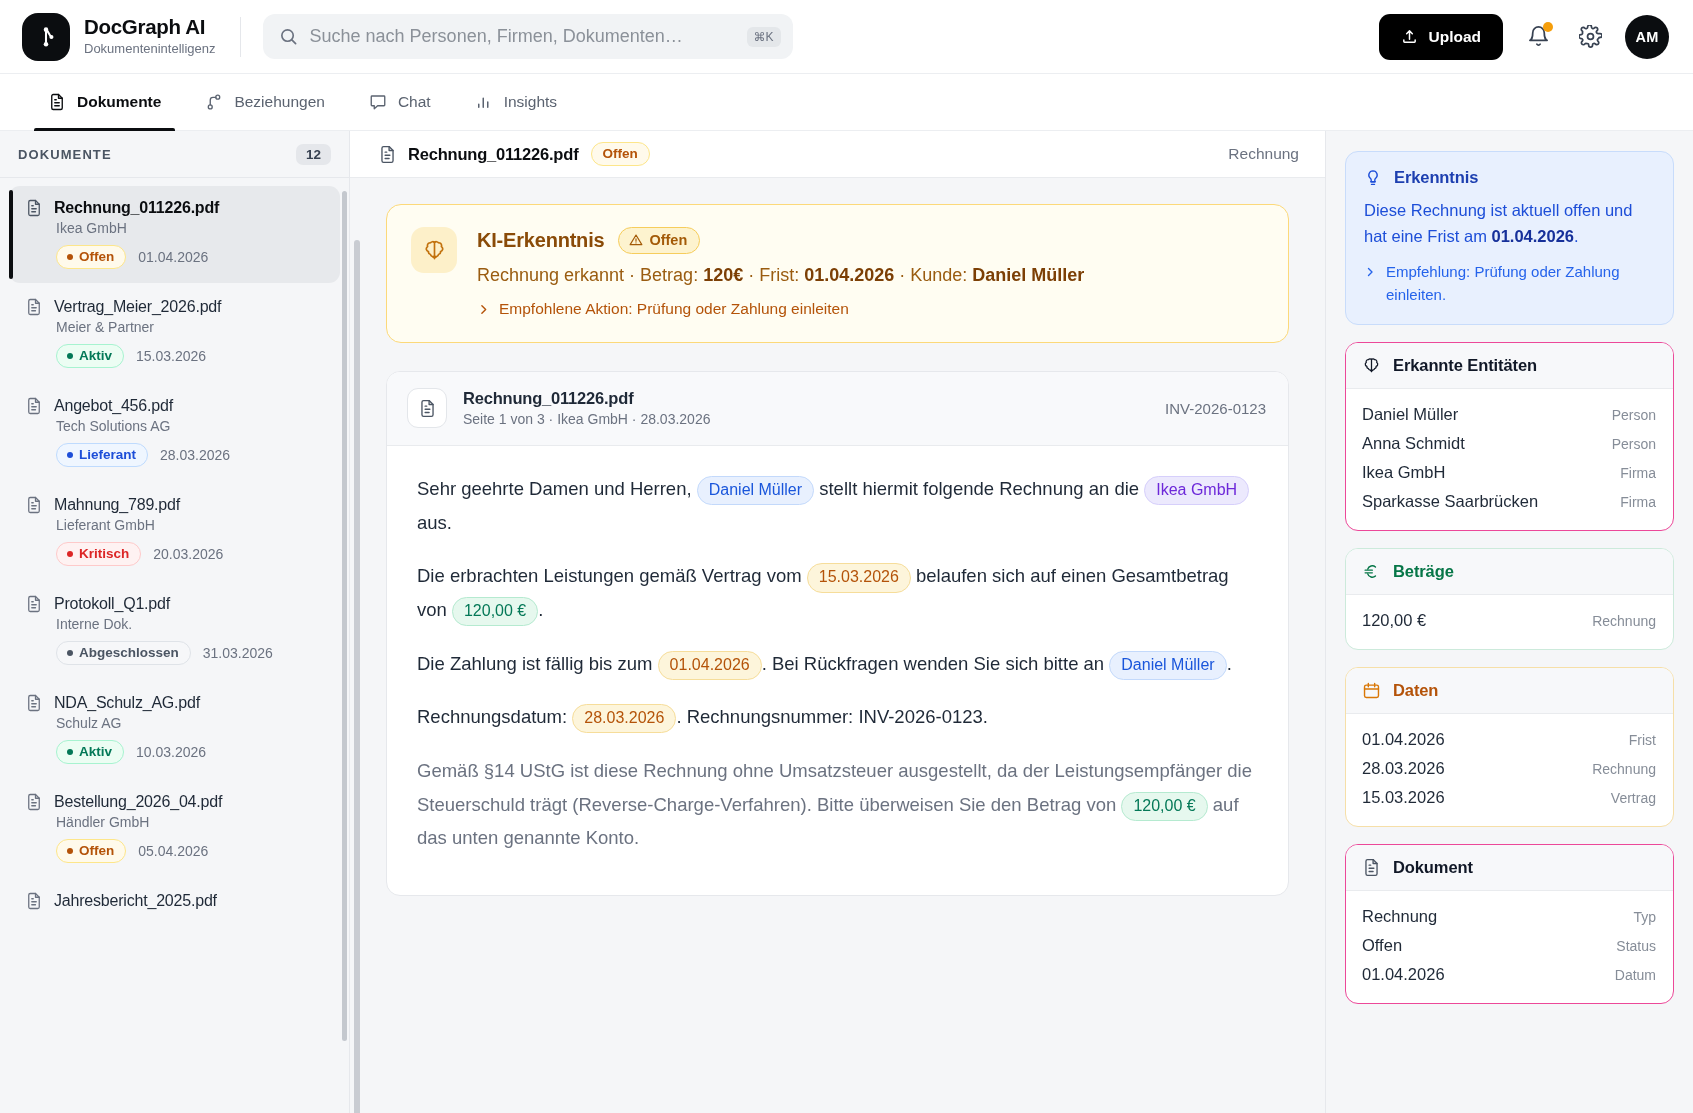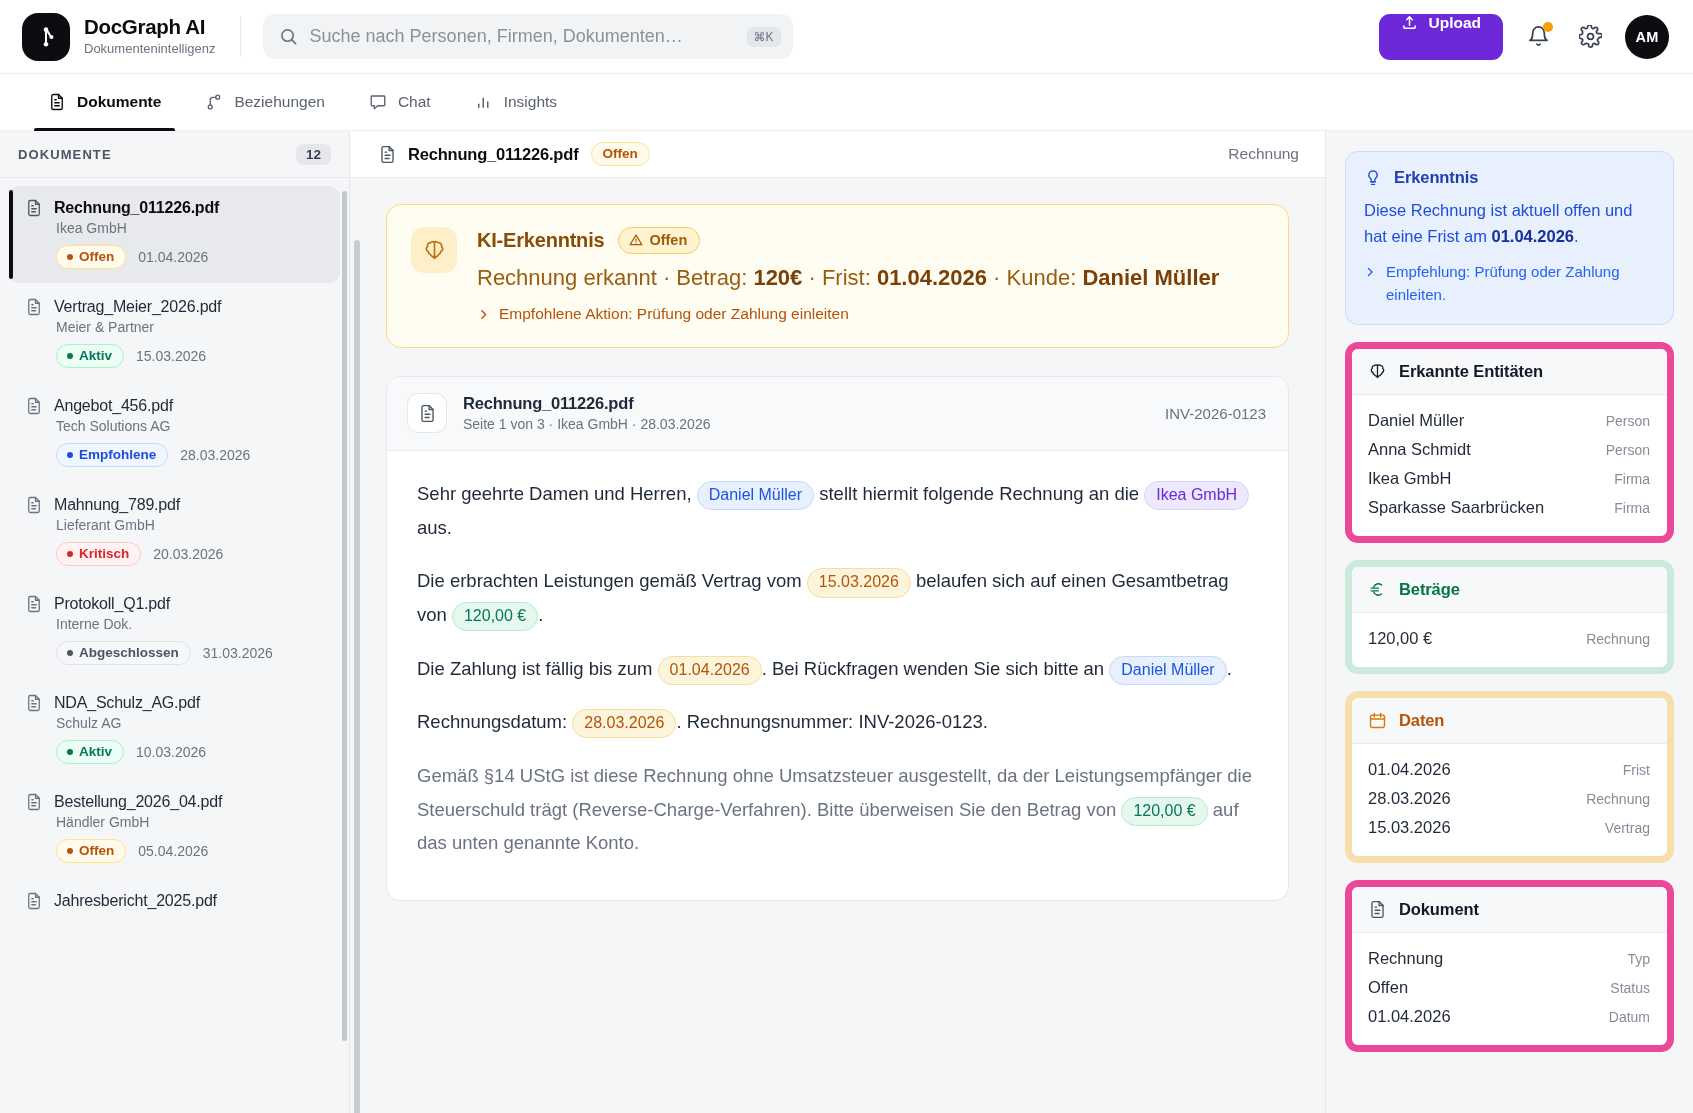--- a/index.html
+++ b/index.html
@@ -47,22 +47,22 @@
     font-family: "Liberation Sans", sans-serif; font-size: 18px; color: #111827;
   }
   .search-input::placeholder { color: #8b9199; }
   .kbd {
     background: #e4e7ea; border-radius: 6px; font-size: 12px; color: #6b7280;
     padding: 4px 7px; line-height: 1; font-family: "Liberation Sans", sans-serif;
   }
 
   .top-right { margin-left: auto; display: flex; align-items: center; gap: 18px; }
   .upload-btn {
-    height: 46px; background: #6d28d9; color: #fff; border: none; border-radius: 11px;
-    display: flex; gap: 10px; padding: 0 22px;
+    height: 46px; background: #000000; color: #fff; border: none; border-radius: 11px;
+    display: flex; align-items: center; gap: 10px; padding: 0 22px;
     font-family: "Liberation Sans", sans-serif; font-size: 15.5px; font-weight: 600;
     cursor: pointer;
   }
   .icon-btn {
     width: 34px; height: 34px; display: flex; align-items: center; justify-content: center;
     background: transparent; border: none; cursor: pointer; position: relative; color: #374151;
   }
   .bell-dot {
     position: absolute; top: 2px; right: 2px; width: 10px; height: 10px;
     border-radius: 50%; background: #f59e0b;
@@ -168,21 +168,21 @@
     color: #b45309;
   }
   .ki-body { flex: 1; min-width: 0; }
   .ki-title-row { display: flex; align-items: center; gap: 14px; }
   .ki-title { font-size: 20px; font-weight: 700; color: #8a4b08; letter-spacing: -0.2px; }
   .ki-chip {
     display: inline-flex; align-items: center; gap: 6px;
     background: #fdf3cf; border: 1px solid #f6cd5c; color: #a35a07;
     border-radius: 999px; padding: 4px 12px 5px 10px; font-size: 14.5px; font-weight: 600;
   }
-  .ki-meta { margin-top: 11px; font-size: 22px; color: #9a5c10; }
+  .ki-meta { margin-top: 11px; font-size: 18px; color: #9a5c10; }
   .ki-meta b { color: #7c3f05; font-weight: 700; }
   .ki-action {
     margin-top: 14px; display: flex; align-items: center; gap: 9px;
     font-size: 15.5px; color: #b45309; cursor: pointer;
   }
 
   
   .doc-card { background: #fff; border: 1px solid #e6e8ec; border-radius: 14px; overflow: hidden; }
   .doc-card-head {
     display: flex; align-items: center; gap: 16px;
@@ -227,21 +227,21 @@
     padding: 16px 18px 18px 18px; margin-bottom: 17px;
   }
   .insight-head { display: flex; align-items: center; gap: 12px; }
   .insight-title { font-size: 16.5px; font-weight: 700; color: #1d3fb0; letter-spacing: -0.1px; }
   .insight-text { margin-top: 11px; font-size: 16.5px; line-height: 1.55; color: #1d4ed8; }
   .insight-text b { font-weight: 700; color: #16309a; }
   .insight-rec { margin-top: 12px; display: flex; align-items: flex-start; gap: 10px; cursor: pointer; }
   .insight-rec-text { font-size: 15px; line-height: 1.5; color: #2563eb; }
 
   .panel {
-    background: #fff; border: 7px solid #ec4899; border-radius: 13px;
+    background: #fff; border: 1px solid #ec4899; border-radius: 13px;
     margin-bottom: 17px; overflow: hidden;
   }
   .panel.green { border-color: #cceadb; }
   .panel.amber { border-color: #f6dfa8; }
   .panel-head {
     display: flex; align-items: center; gap: 12px;
     padding: 13px 17px 13px 16px; background: #f7f8fa; border-bottom: 1px solid #e9ebee;
   }
   .panel-title { font-size: 16.5px; font-weight: 700; color: #111827; letter-spacing: -0.1px; }
   .panel-title.green { color: #067647; }
@@ -418,21 +418,21 @@
                   <path d="M14 2v5h5"></path>
                   <path d="M9 13h6M9 17h5M9 9h2"></path>
               </svg>
             </span>
             <span class="doc-name">Angebot_456.pdf</span>
           </div>
           <div class="doc-org">Tech Solutions AG</div>
           <div class="doc-row3">
             <span class="chip ausstehend">
               <span class="dot"></span>
-              <span>Empfohlene</span>
+              <span>Lieferant</span>
             </span>
             <span class="doc-date">28.03.2026</span>
           </div>
         </div>
 
         <div class="doc-item">
           <div class="doc-row1">
             <span>
               <svg width="18" height="18" viewBox="0 0 24 24" fill="none" stroke="#6b7280" stroke-width="1.7" stroke-linecap="round" stroke-linejoin="round">
                 <path d="M14 2H7a2 2 0 00-2 2v16a2 2 0 002 2h10a2 2 0 002-2V7z"></path>

